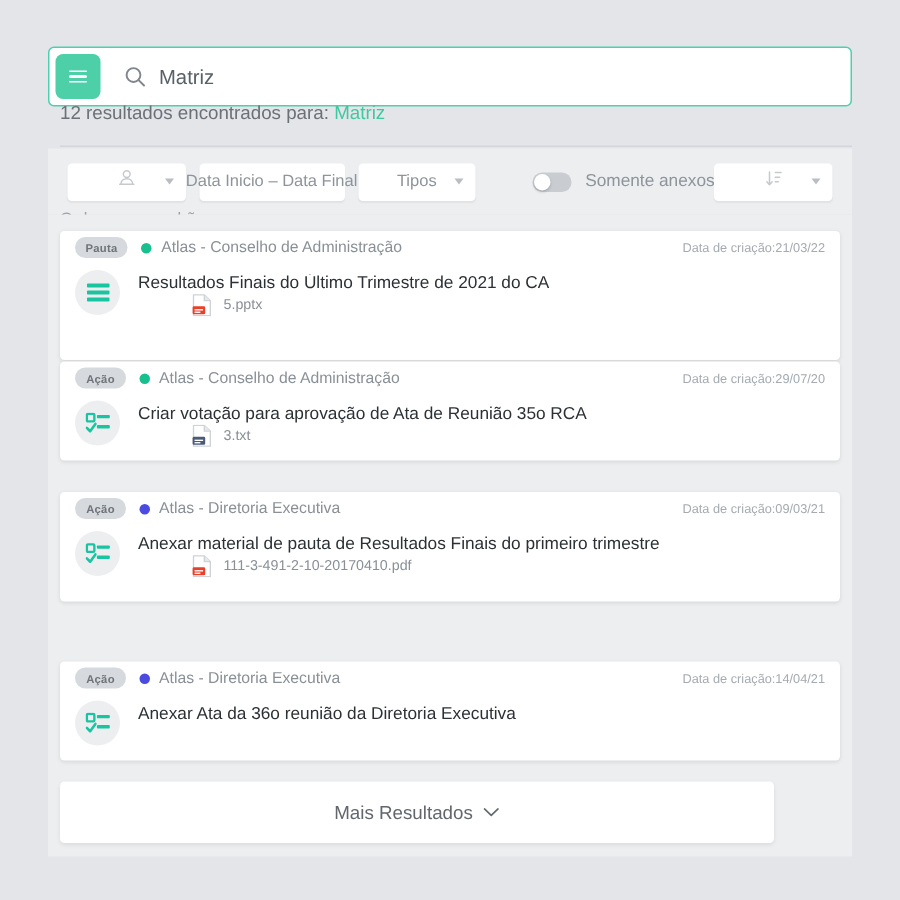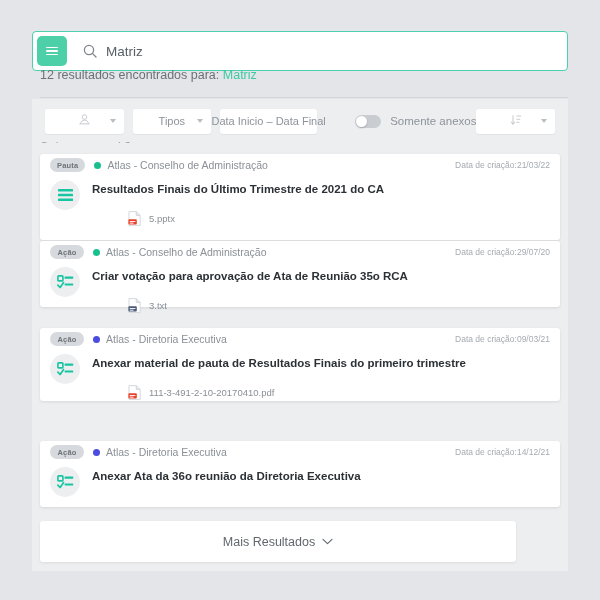--- a/index.html
+++ b/index.html
@@ -268,30 +268,30 @@
     margin-top: 2px;
   }
   .card-text {
     margin-left: 12px;
     padding-top: 5px;
     flex: 1 1 auto;
     min-width: 0;
   }
   .card-title {
     font-size: 11.5px;
-    font-weight: bold;
+    font-weight: normal;
     color: #2c3136;
     white-space: nowrap;
     overflow: hidden;
     text-overflow: ellipsis;
   }
   .attachment-row {
     display: flex;
     align-items: center;
-    margin-top: 16px;
+    margin-top: 1px;
     padding-left: 36px;
   }
   .attachment-name {
     font-size: 9.5px;
     color: #8a9097;
     margin-left: 8px;
     white-space: nowrap;
   }
 
   
@@ -350,27 +350,27 @@
     <span>
       <svg width="13" height="13" viewBox="0 0 16 16">
         <circle cx="8" cy="5" r="2.8" fill="none" stroke="#c6cacf" stroke-width="1.2"></circle>
         <path d="M3.2 13.2c0-2.7 2.2-4.4 4.8-4.4s4.8 1.7 4.8 4.4" fill="none" stroke="#c6cacf" stroke-width="1.2"></path>
         <line x1="2.2" y1="13.4" x2="13.8" y2="13.4" stroke="#c6cacf" stroke-width="1.2" stroke-linecap="round"></line>
       </svg>
     </span>
     <span class="caret"></span>
   </div>
 
+  <div class="filter-box" id="filter-date">
+    <span class="fb-label">Data Inicio – Data Final</span>
+  </div>
+
   <div class="filter-box" id="filter-tipos">
     <span class="fb-label">Tipos</span>
     <span class="caret"></span>
-  </div>
-
-  <div class="filter-box" id="filter-date">
-    <span class="fb-label">Data Inicio – Data Final</span>
   </div>
 
   <div id="toggle-group">
     <div id="anexos-toggle">
       <span class="knob"></span>
     </div>
     <span id="toggle-label">Somente anexos</span>
   </div>
 
   <div class="filter-box" id="filter-sort">
@@ -495,21 +495,21 @@
           </span>
         </div>
       </div>
       <div class="result-card" style="top: 287px; height: 66px;">
         <div class="card-head">
           <span class="type-badge">
             <span>Ação</span>
           </span>
           <span class="org-dot" style="background: rgb(75, 75, 224);"></span>
           <span class="org-name">Atlas - Diretoria Executiva</span>
-          <span class="created-date">Data de criação:14/12/21</span>
+          <span class="created-date">Data de criação:14/04/21</span>
         </div>
         <div class="card-body">
           <span class="doc-avatar">
             <svg width="17" height="15" viewBox="0 0 17 15">
               <rect x="0.9" y="0.9" width="5" height="5" rx="0.7" fill="none" stroke="#18c5a0" stroke-width="1.6"></rect>
               <rect x="7.6" y="1.6" width="8.6" height="2.2" rx="0.6" fill="#18c5a0"></rect>
               <rect x="7.6" y="8.4" width="8.6" height="2.2" rx="0.6" fill="#18c5a0"></rect>
               <path d="M0.9 10.2 L3.1 12.5 L6.6 7.6" fill="none" stroke="#18c5a0" stroke-width="1.7" stroke-linecap="round" stroke-linejoin="round"></path>
             </svg>
           </span>

